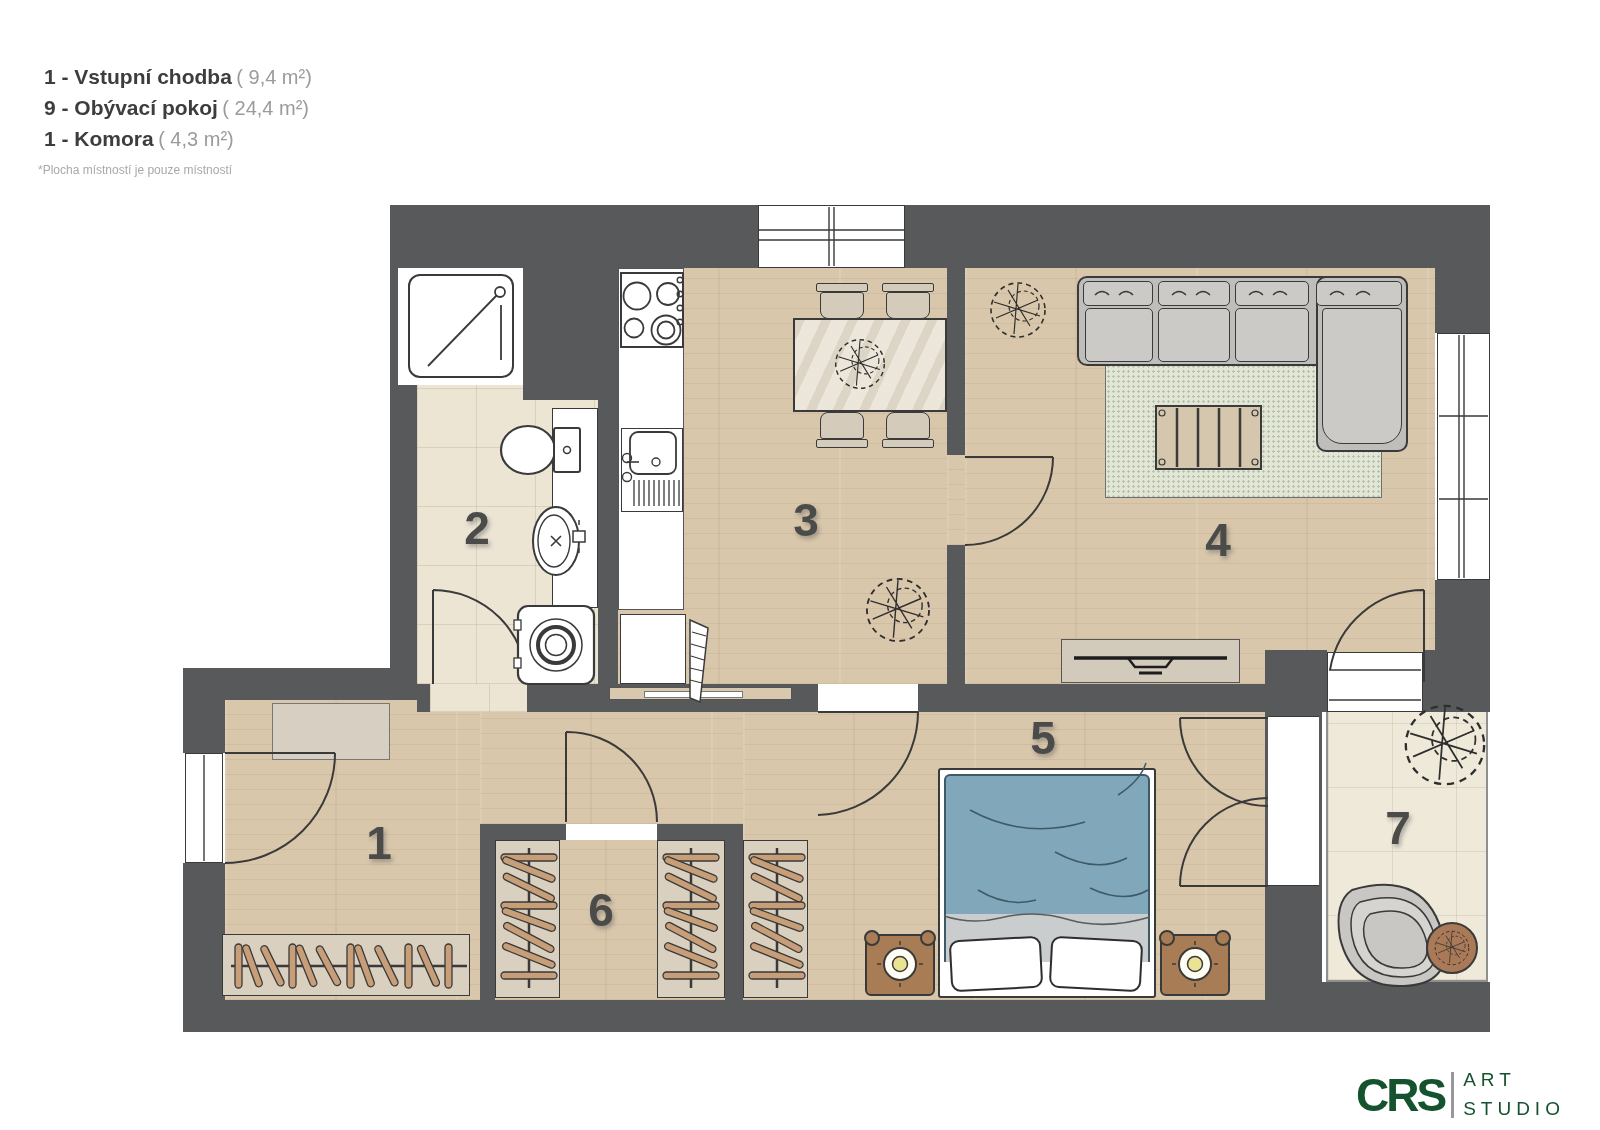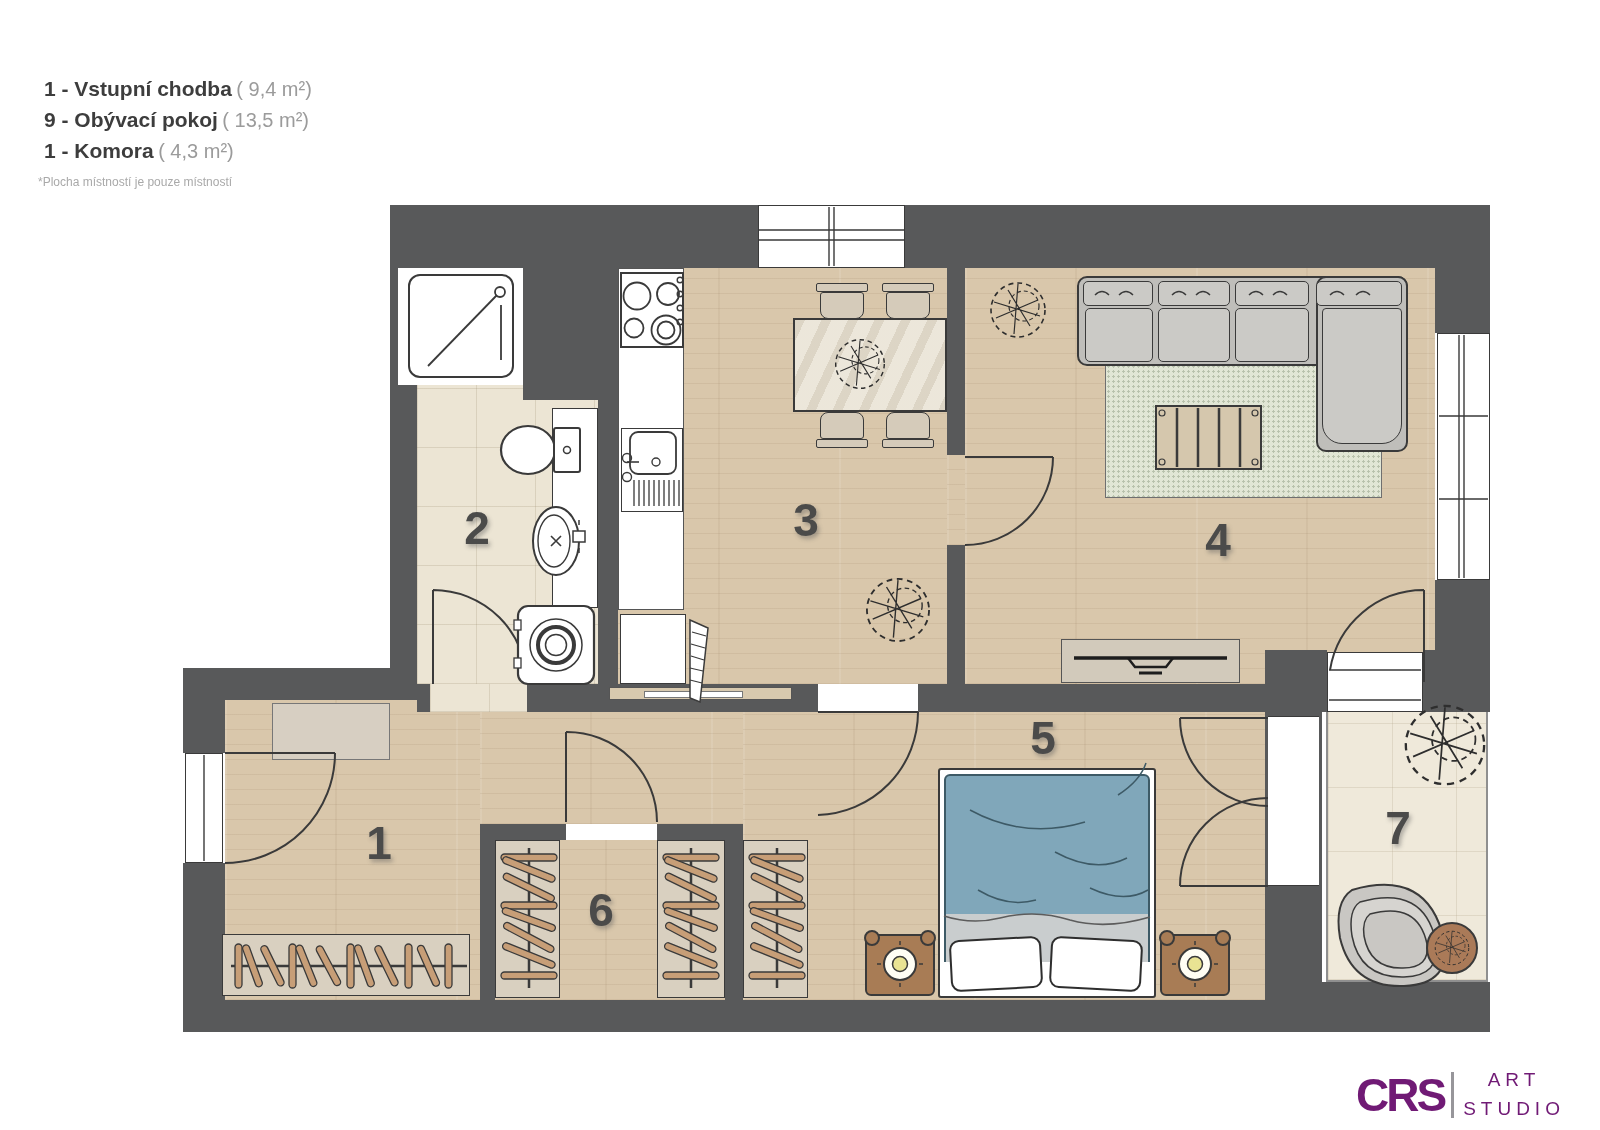--- a/index.html
+++ b/index.html
@@ -29,39 +29,39 @@
   .marble{background:#e9e3d6;border:2.5px solid #3a3a3a;
     background-image:repeating-linear-gradient(115deg, rgba(200,190,170,.38) 0 9px, rgba(238,233,221,.6) 9px 24px);}
   .sofa-base{background:#bfbeba;border:2px solid #3a3a3a;border-radius:10px;}
   .cushion{background:#cbcac6;border:1.5px solid #3a3a3a;border-radius:5px;}
   .rlabel{position:absolute;transform:translate(-50%,-50%);font-size:46px;font-weight:bold;
     color:#4b4b4a;text-shadow:2px 3px 4px rgba(90,90,90,.45);}
   .overlay{position:absolute;left:0;top:0;pointer-events:none;}
   
   .legend{position:absolute;left:38px;top:46px;}
   .legend-title{font-size:30px;font-weight:300;letter-spacing:1px;color:#9b9b9b;}
-  .legend-items{margin-top:28px;padding-left:6px;}
+  .legend-items{margin-top:16px;padding-left:6px;}
   .legend-line{line-height:29px;white-space:nowrap;}
   .legend-bold{font-size:21px;font-weight:bold;color:#3d3d3d;}
   .legend-area{font-size:20px;color:#9b9b9b;}
   .legend-note{margin-top:8px;font-size:12px;color:#a9a9a9;}
   
-  .logo{position:absolute;left:1356px;top:1066px;display:flex;align-items:center;color:#701a75;text-align:center;}
+  .logo{position:absolute;left:1356px;top:1066px;display:flex;align-items:center;color:#14532d;}
   .logo-abbr{font-size:46px;font-weight:800;letter-spacing:-3px;line-height:1;}
   .logo-bar{width:3px;height:46px;background:#97969a;margin:0 9px 0 7px;}
   .logo-col{display:flex;flex-direction:column;justify-content:center;}
   .logo-line{font-size:19px;letter-spacing:5px;line-height:1.5;}
 </style>
 </head>
 <body>
 
 <div class="legend">
   <div class="legend-items">
     <div class="legend-line"><span class="legend-bold">1 - Vstupní chodba</span> <span class="legend-area">( 9,4 m²)</span></div>
-    <div class="legend-line"><span class="legend-bold">9 - Obývací pokoj</span> <span class="legend-area">( 13,5 m²)</span></div>
+    <div class="legend-line"><span class="legend-bold">9 - Obývací pokoj</span> <span class="legend-area">( 24,4 m²)</span></div>
     <div class="legend-line"><span class="legend-bold">1 - Komora</span> <span class="legend-area">( 4,3 m²)</span></div>
   </div>
   <div class="legend-note">*Plocha místností je pouze místností</div>
 </div>
 
 <div>
   <div class="wood" style="left:225px;top:700px;width:255px;height:300px;"></div>
   <div class="wood" style="left:480px;top:712px;width:263px;height:112px;"></div>
   <div class="wood" style="left:495px;top:840px;width:230px;height:160px;"></div>
   <div class="wood" style="left:743px;top:712px;width:522px;height:288px;"></div>

